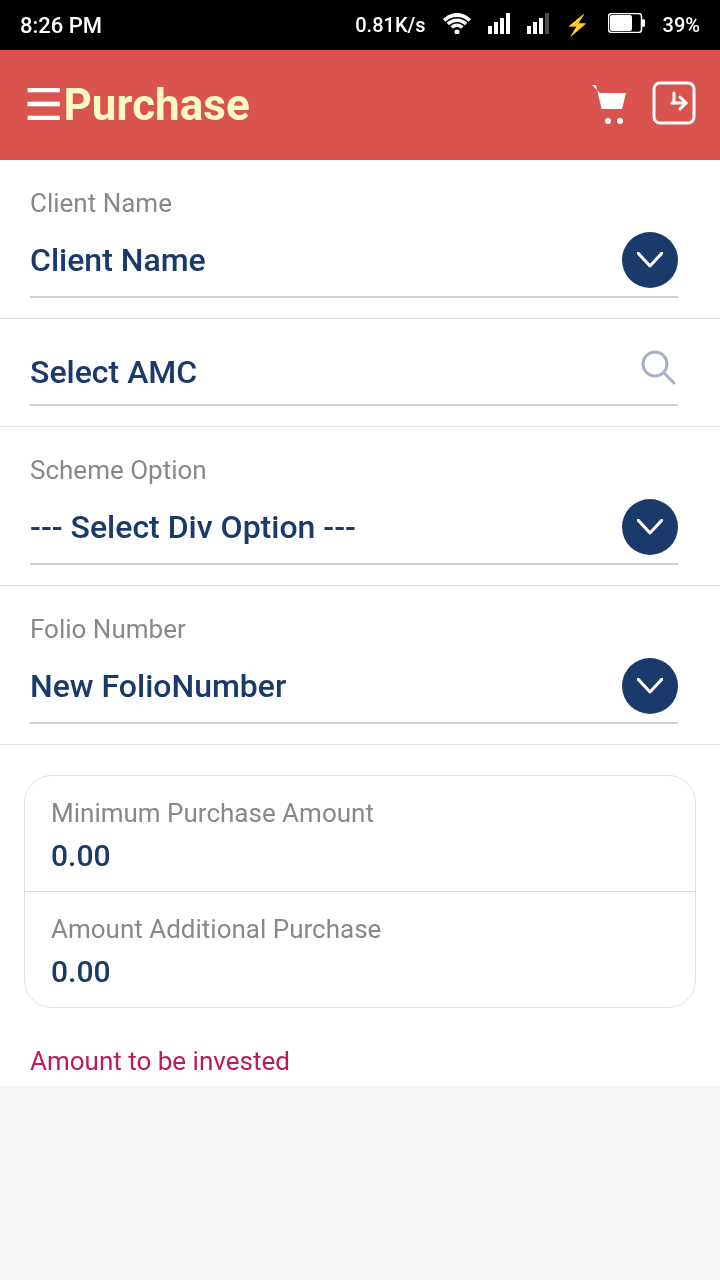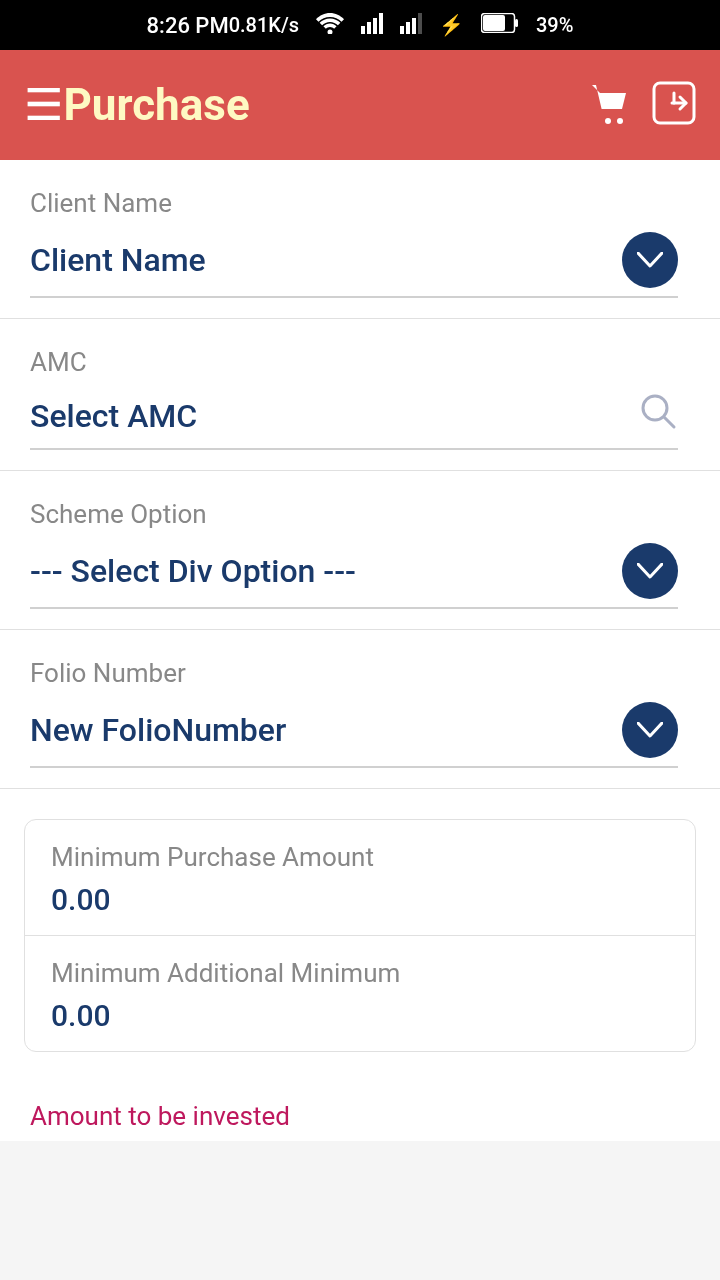--- a/index.html
+++ b/index.html
@@ -12,21 +12,21 @@
       overflow-x: hidden;
     }
 
     
     .status-bar {
       width: 720px;
       height: 50px;
       background: #000;
       display: flex;
       align-items: center;
-      justify-content: center;
+      justify-content: space-between;
       padding: 0 20px;
       color: #fff;
       font-size: 22px;
       font-weight: 500;
     }
     .status-right {
       display: flex;
       align-items: center;
       gap: 17px;
       font-size: 20px;
@@ -104,23 +104,23 @@
       fill: #fff;
     }
     .search-icon {
       font-size: 38px;
       color: #aab0c4;
       cursor: pointer;
     }
 
     
     .info-card {
-      margin: 30px 24px 21px 24px;
+      margin: 30px 24px 10px 24px;
       border: 1px solid #e0e0e0;
-      border-radius: 12px;
+      border-radius: 28px;
       background: #fff;
       overflow: hidden;
     }
     .info-card-row {
       padding: 22px 26px 18px 26px;
     }
     .info-card-row + .info-card-row {
       border-top: 1px solid #e0e0e0;
     }
     .info-card-label {
@@ -219,21 +219,20 @@
       <span class="field-value">Client Name</span>
       <div class="dropdown-btn">
         <svg width="26" height="16" viewBox="0 0 26 16">
           <path d="M1 1L13 14L25 1" stroke="white" stroke-width="3" stroke-linecap="round" stroke-linejoin="round" fill="none"></path>
         </svg>
       </div>
     </div>
   </div>
 
   <div class="field-section">
-    <div class="field-label">AMC</div>
     <div class="field-value-row">
       <span class="field-value">Select AMC</span>
       <span class="search-icon">
         <svg width="40" height="40" viewBox="0 0 40 40" fill="none">
           <circle cx="17" cy="17" r="12" stroke="#aab0c4" stroke-width="3"></circle>
           <path d="M26 26L36 36" stroke="#aab0c4" stroke-width="3" stroke-linecap="round"></path>
         </svg>
       </span>
     </div>
   </div>
@@ -262,21 +261,21 @@
       </div>
     </div>
   </div>
 
   <div class="info-card">
     <div class="info-card-row">
       <div class="info-card-label">Minimum Purchase Amount</div>
       <div class="info-card-value">0.00</div>
     </div>
     <div class="info-card-row">
-      <div class="info-card-label">Minimum Additional Minimum</div>
+      <div class="info-card-label">Amount Additional Purchase</div>
       <div class="info-card-value">0.00</div>
     </div>
   </div>
 
   <div class="amount-section">
     <div class="amount-label">Amount to be invested</div>
   </div>
 
 </div>
 

